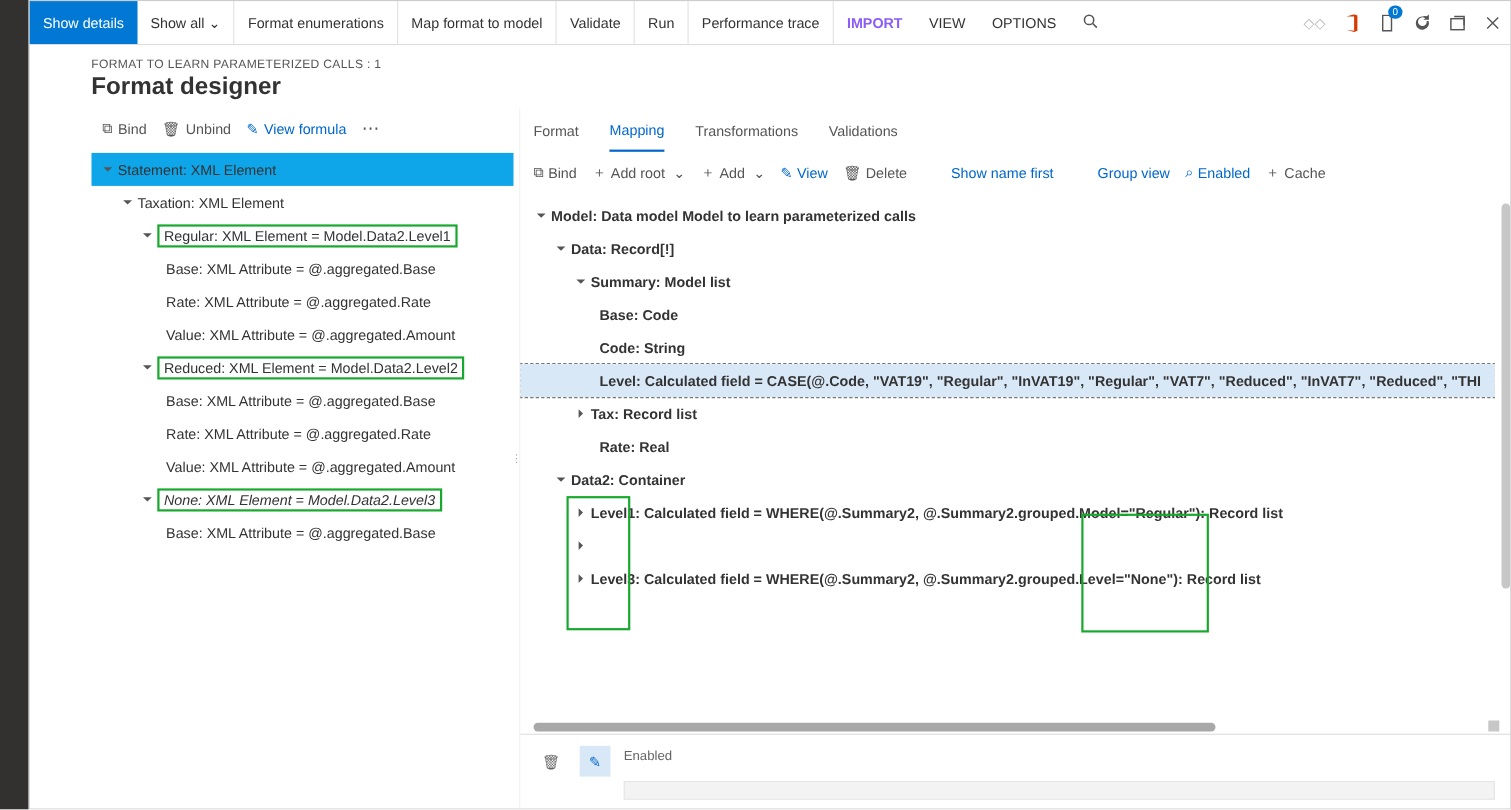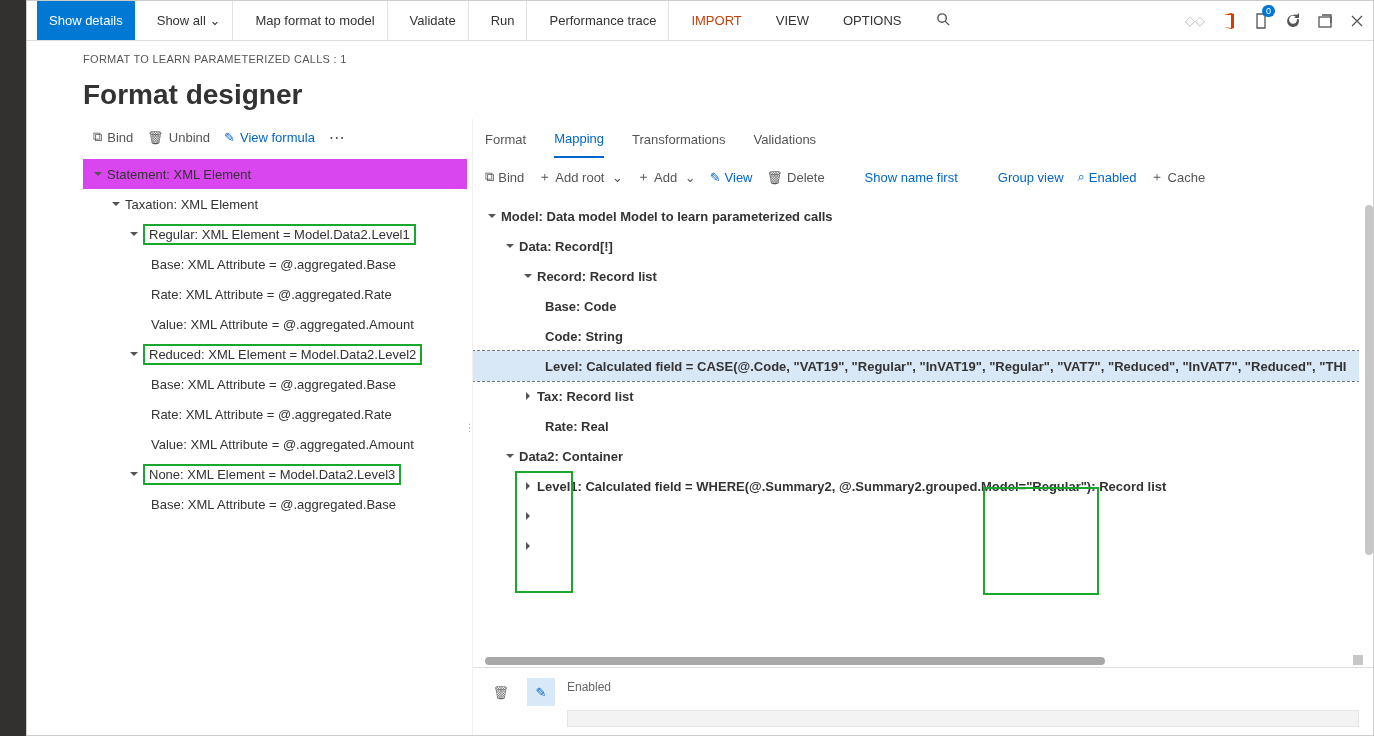--- a/index.html
+++ b/index.html
@@ -2,40 +2,40 @@
 <html><head>
 <meta charset="utf-8">
 <style>
 * { box-sizing: border-box; margin: 0; padding: 0; font-family: "Segoe UI", Tahoma, sans-serif; }
 body { width: 1374px; height: 736px; background: #fff; overflow: hidden; font-size: 13px; color: #333; }
 .app { display:flex; height:100%; }
 .left-rail { width:26px; background:#323130; color:#fff; display:flex; flex-direction:column; align-items:center; padding-top:78px; }
 .left-rail svg{fill:#fff;}
 .main { flex:1; display:flex; flex-direction:column; border:1px solid #ccc; }
 .cmdbar { height:40px; display:flex; align-items:stretch; border-bottom:1px solid #ddd; }
-.cmdbar .cmd { display:flex; align-items:center; padding:0 12px; color:#333; cursor:pointer; border-right:1px solid #e1e1e1; white-space:nowrap;margin-left:10px; }
+.cmdbar .cmd { display:flex; align-items:center; padding:0 12px; color:#333; cursor:pointer; border-right:1px solid #e1e1e1; white-space:nowrap; }
 .cmdbar .cmd.active { background:#0078D4; color:#fff; border-right:none;}
-.cmdbar .cmd.disabled{color:#c2410c;}
+.cmdbar .cmd.disabled{color:#8b5cf6;font-weight:bold;}
 .cmdbar .spacer{flex:1; border-right:none;}
 .cmdbar .tool{display:flex;align-items:center;padding:0 8px;cursor:pointer;}
 .cmdbar .tool svg{width:16px;height:16px;fill:#555;}
 .badge{position:relative;}
 .badge .dot{position:absolute;top:4px;right:2px;background:#0078D4;color:#fff;border-radius:8px;font-size:9px;padding:0 4px;line-height:12px;}
 .header{padding:12px 20px 8px 56px;}
 .header .crumb{font-size:11px;color:#555;letter-spacing:.3px;}
-.header .title{font-size:28px;font-weight:600;margin-top:14px;}
+.header .title{font-size:22px;font-weight:600;margin-top:0;}
 .body{flex:1;display:flex;overflow:hidden;}
 .left-panel{width:440px;display:flex;flex-direction:column;padding-left:56px;}
 .left-tools{height:36px;display:flex;align-items:center;gap:14px;padding:0 8px 0 10px;color:#555;}
 .left-tools .tbtn{display:flex;align-items:center;gap:5px;cursor:pointer;}
 .left-tools .tbtn.link{color:#0066CC;}
 .tree{flex:1;overflow:auto;padding:4px 0 20px 0;}
 .trow{display:flex;align-items:center;height:30px;white-space:nowrap;}
 .trow .chev{width:18px;display:inline-flex;justify-content:center;color:#555;cursor:pointer;}
-.trow.sel{background:#d946ef;}
+.trow.sel{background:#0ea5e9;}
 .trow .box{border:2px solid #17a82d;padding:1px 4px;display:inline-block;}
 .right-panel{flex:1;display:flex;flex-direction:column;border-left:1px solid #f0f0f0;position:relative;}
 .tabs{height:40px;display:flex;align-items:center;gap:28px;padding:0 12px;color:#555;}
 .tabs .tab{cursor:pointer;padding:10px 0;}
 .tabs .tab.active{color:#0066CC;border-bottom:2px solid #0066CC;}
 .rtbar{height:36px;display:flex;align-items:center;gap:14px;padding:0 12px;color:#555;}
 .rtbar .tbtn{display:flex;align-items:center;gap:4px;cursor:pointer;}
 .rtbar .tbtn.link{color:#0066CC;}
 .rtree-wrap{flex:1;position:relative;overflow:hidden;}
 .rtree{position:absolute;top:0;left:0;right:14px;bottom:12px;overflow:auto;padding-top:6px;}
@@ -61,20 +61,21 @@
 <div class="app">
 <div class="left-rail">
   <span><svg viewBox="0 0 16 16">
           <path d="M1 2h14l-5.5 6.5V14l-3-2V8.5z"></path>
         </svg></span>
 </div>
 <div class="main">
   <div class="cmdbar">
     <div class="cmd active">Show details</div>
     <div class="cmd"><span>Show all</span>&nbsp;<span>⌄</span></div>
+    <div class="cmd">Format enumerations</div>
     <div class="cmd">Map format to model</div>
     <div class="cmd">Validate</div>
     <div class="cmd">Run</div>
     <div class="cmd">Performance trace</div>
     <div class="cmd disabled" style="border-right:none;">IMPORT</div>
     <div class="cmd" style="border-right:none;">VIEW</div>
     <div class="cmd" style="border-right:none;">OPTIONS</div>
     <div class="cmd" style="border-right:none;">
           <span><svg viewBox="0 0 16 16" width="15" height="15">
               <circle cx="6.5" cy="6.5" r="4.5" fill="none" stroke="#555" stroke-width="1.5"></circle>
@@ -178,21 +179,21 @@
             </div>
         <div class="trow" style="padding-left:68px;">
               <span>Base: XML Attribute = @.aggregated.Base</span>
             </div>
         <div class="trow" style="padding-left:68px;">
               <span>Rate: XML Attribute = @.aggregated.Rate</span>
             </div>
         <div class="trow" style="padding-left:68px;">
               <span>Value: XML Attribute = @.aggregated.Amount</span>
             </div>
-        <div class="trow" style="padding-left:42px;">
+        <div class="trow" style="padding-left:42px;font-style:italic;">
               <span class="chev">
                 <svg viewBox="0 0 10 10">
                   <path d="M1 3l4 4 4-4z"></path>
                 </svg>
               </span>
               <span class="box">None: XML Element = Model.Data2.Level3</span>
             </div>
         <div class="trow" style="padding-left:68px;">
               <span>Base: XML Attribute = @.aggregated.Base</span>
             </div>
@@ -253,21 +254,21 @@
                   </svg>
                 </span>
                 <span>Data: Record[!]</span>
               </div>
           <div class="rrow" style="padding-left:46px;">
                 <span class="chev">
                   <svg viewBox="0 0 10 10">
                     <path d="M1 3l4 4 4-4z"></path>
                   </svg>
                 </span>
-                <span>Record: Record list</span>
+                <span>Summary: Model list</span>
               </div>
           <div class="rrow" style="padding-left:72px;">
                 <span>Base: Code</span>
               </div>
           <div class="rrow" style="padding-left:72px;">
                 <span>Code: String</span>
               </div>
           <div class="rrow sel" style="padding-left:72px;">
                 <span>Level: Calculated field = CASE(@.Code, "VAT19", "Regular", "InVAT19", "Regular", "VAT7", "Reduced", "InVAT7", "Reduced", "THI</span>
               </div>
@@ -304,20 +305,21 @@
                     <path d="M3 1l4 4-4 4z"></path>
                   </svg>
                 </span>
               </div>
           <div class="rrow" style="padding-left:46px;">
                 <span class="chev">
                   <svg viewBox="0 0 10 10">
                     <path d="M3 1l4 4-4 4z"></path>
                   </svg>
                 </span>
+                <span>Level3: Calculated field = WHERE(@.Summary2, @.Summary2.grouped.Level="None"): Record list</span>
               </div>
         </div>
         <div class="vscroll"></div>
         <div class="hscroll"></div>
         <div class="hscroll-thumb"></div>
         <div class="hi1" style="left:42px;top:276px;width:58px;height:122px;"></div>
         <div class="hi1" style="left:510px;top:292px;width:116px;height:108px;"></div>
       </div>
       <div class="footer">
         <span class="fbtn">🗑</span>

